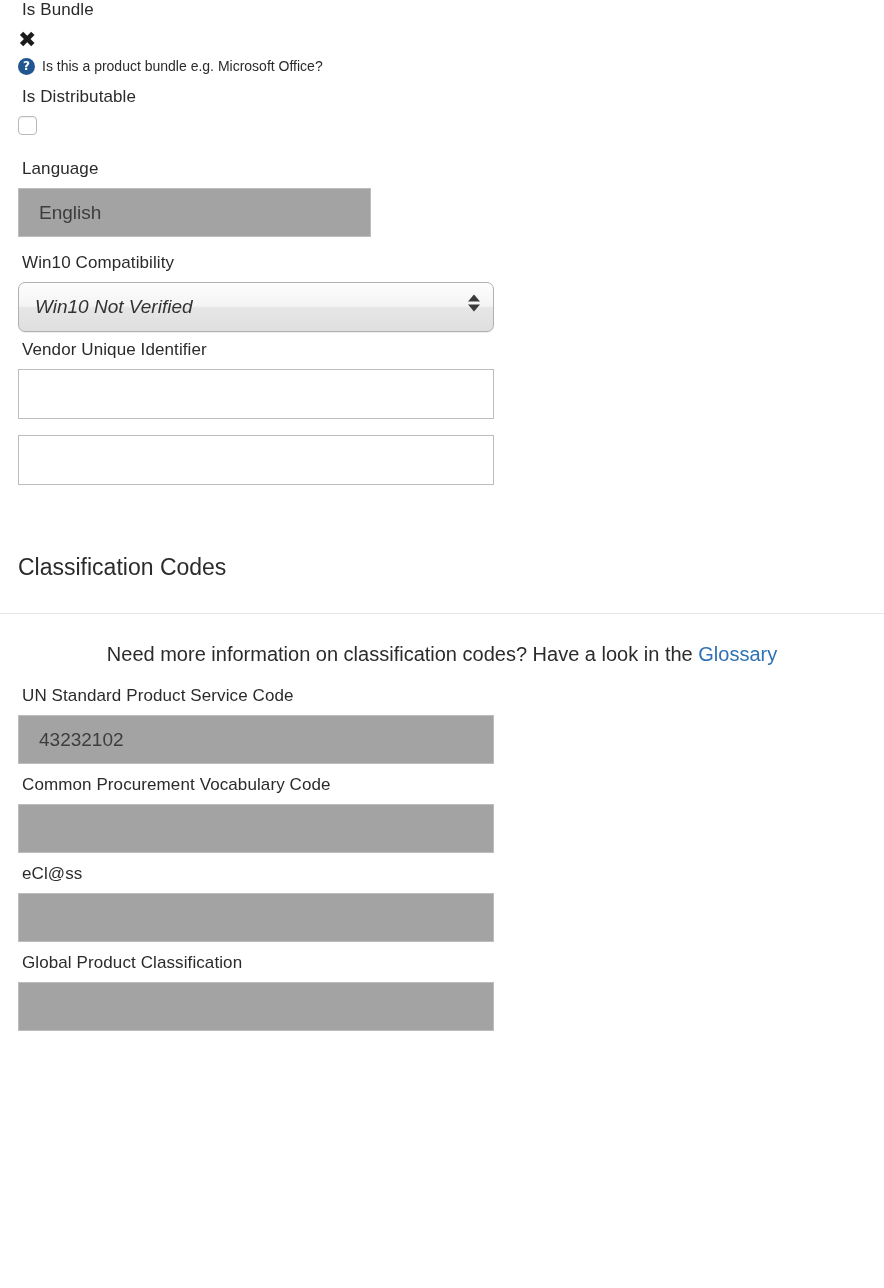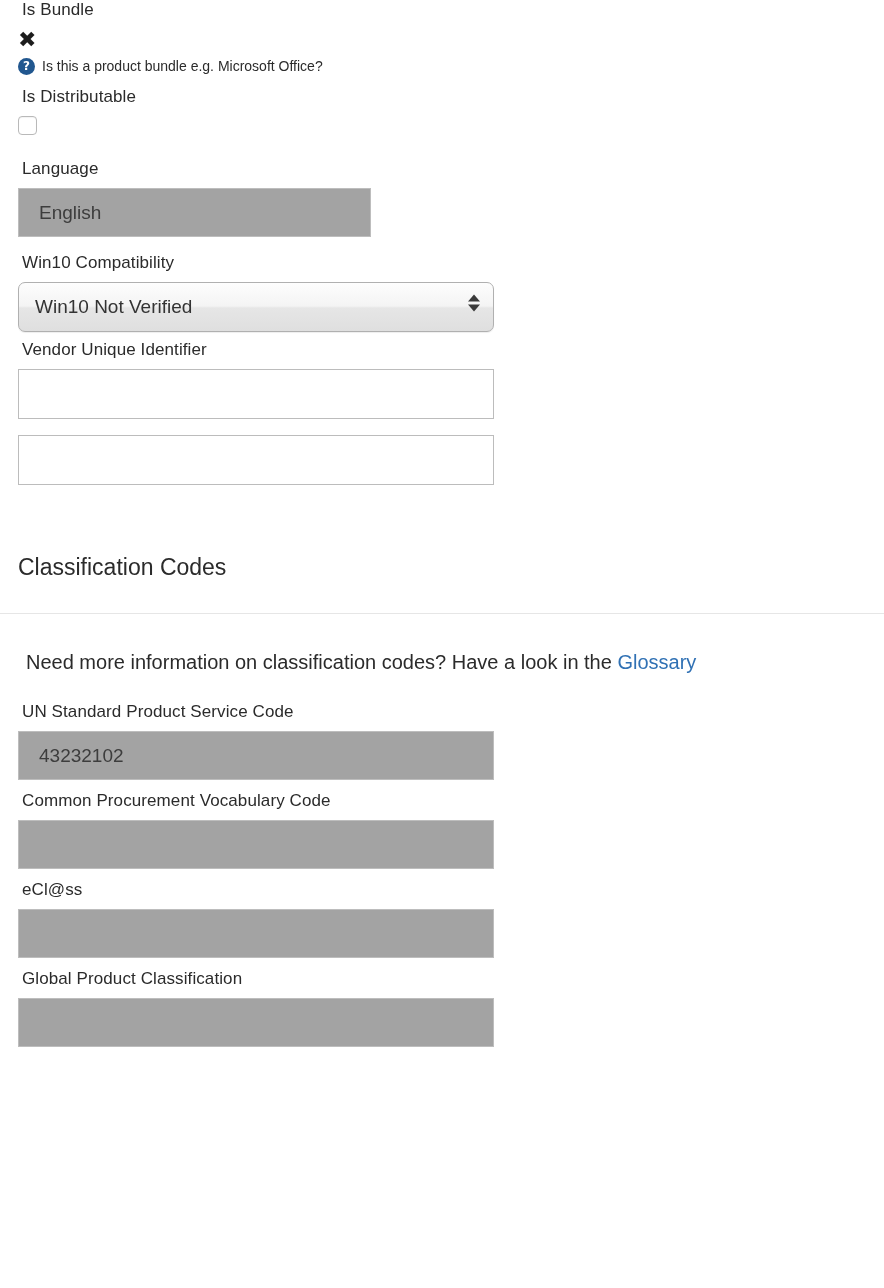--- a/index.html
+++ b/index.html
@@ -113,20 +113,21 @@
     line-height: 48px;
   }
   .w-narrow { width: 353px; }
   .w-wide   { width: 476px; }
 
   
   .select-wrap {
     position: relative;
     width: 476px;
     height: 42px;
+    font-style: italic;
   }
   .select-box {
     box-sizing: border-box;
     width: 476px;
     height: 50px;
     border: 1px solid #b0b0b0;
     border-radius: 7px;
     background: linear-gradient(to bottom, #fdfdfd 0%, #f4f4f4 48%, #e6e6e6 52%, #dfdfdf 100%);
     box-shadow: 0 1px 1px rgba(0,0,0,0.07);
     font-size: 19px;
@@ -171,21 +172,22 @@
     margin: 0;
     width: 884px;
     margin-left: -18px;
   }
 
   
   .info-line {
     font-size: 20px;
     line-height: 24px;
     color: #2b2b2b;
-    margin: 8px;
+    margin: 0;
+    text-align: center;
   }
   .glossary-link {
     color: #3071b4;
     text-decoration: none;
     cursor: pointer;
   }
 </style>
 </head>
 <body>
 

